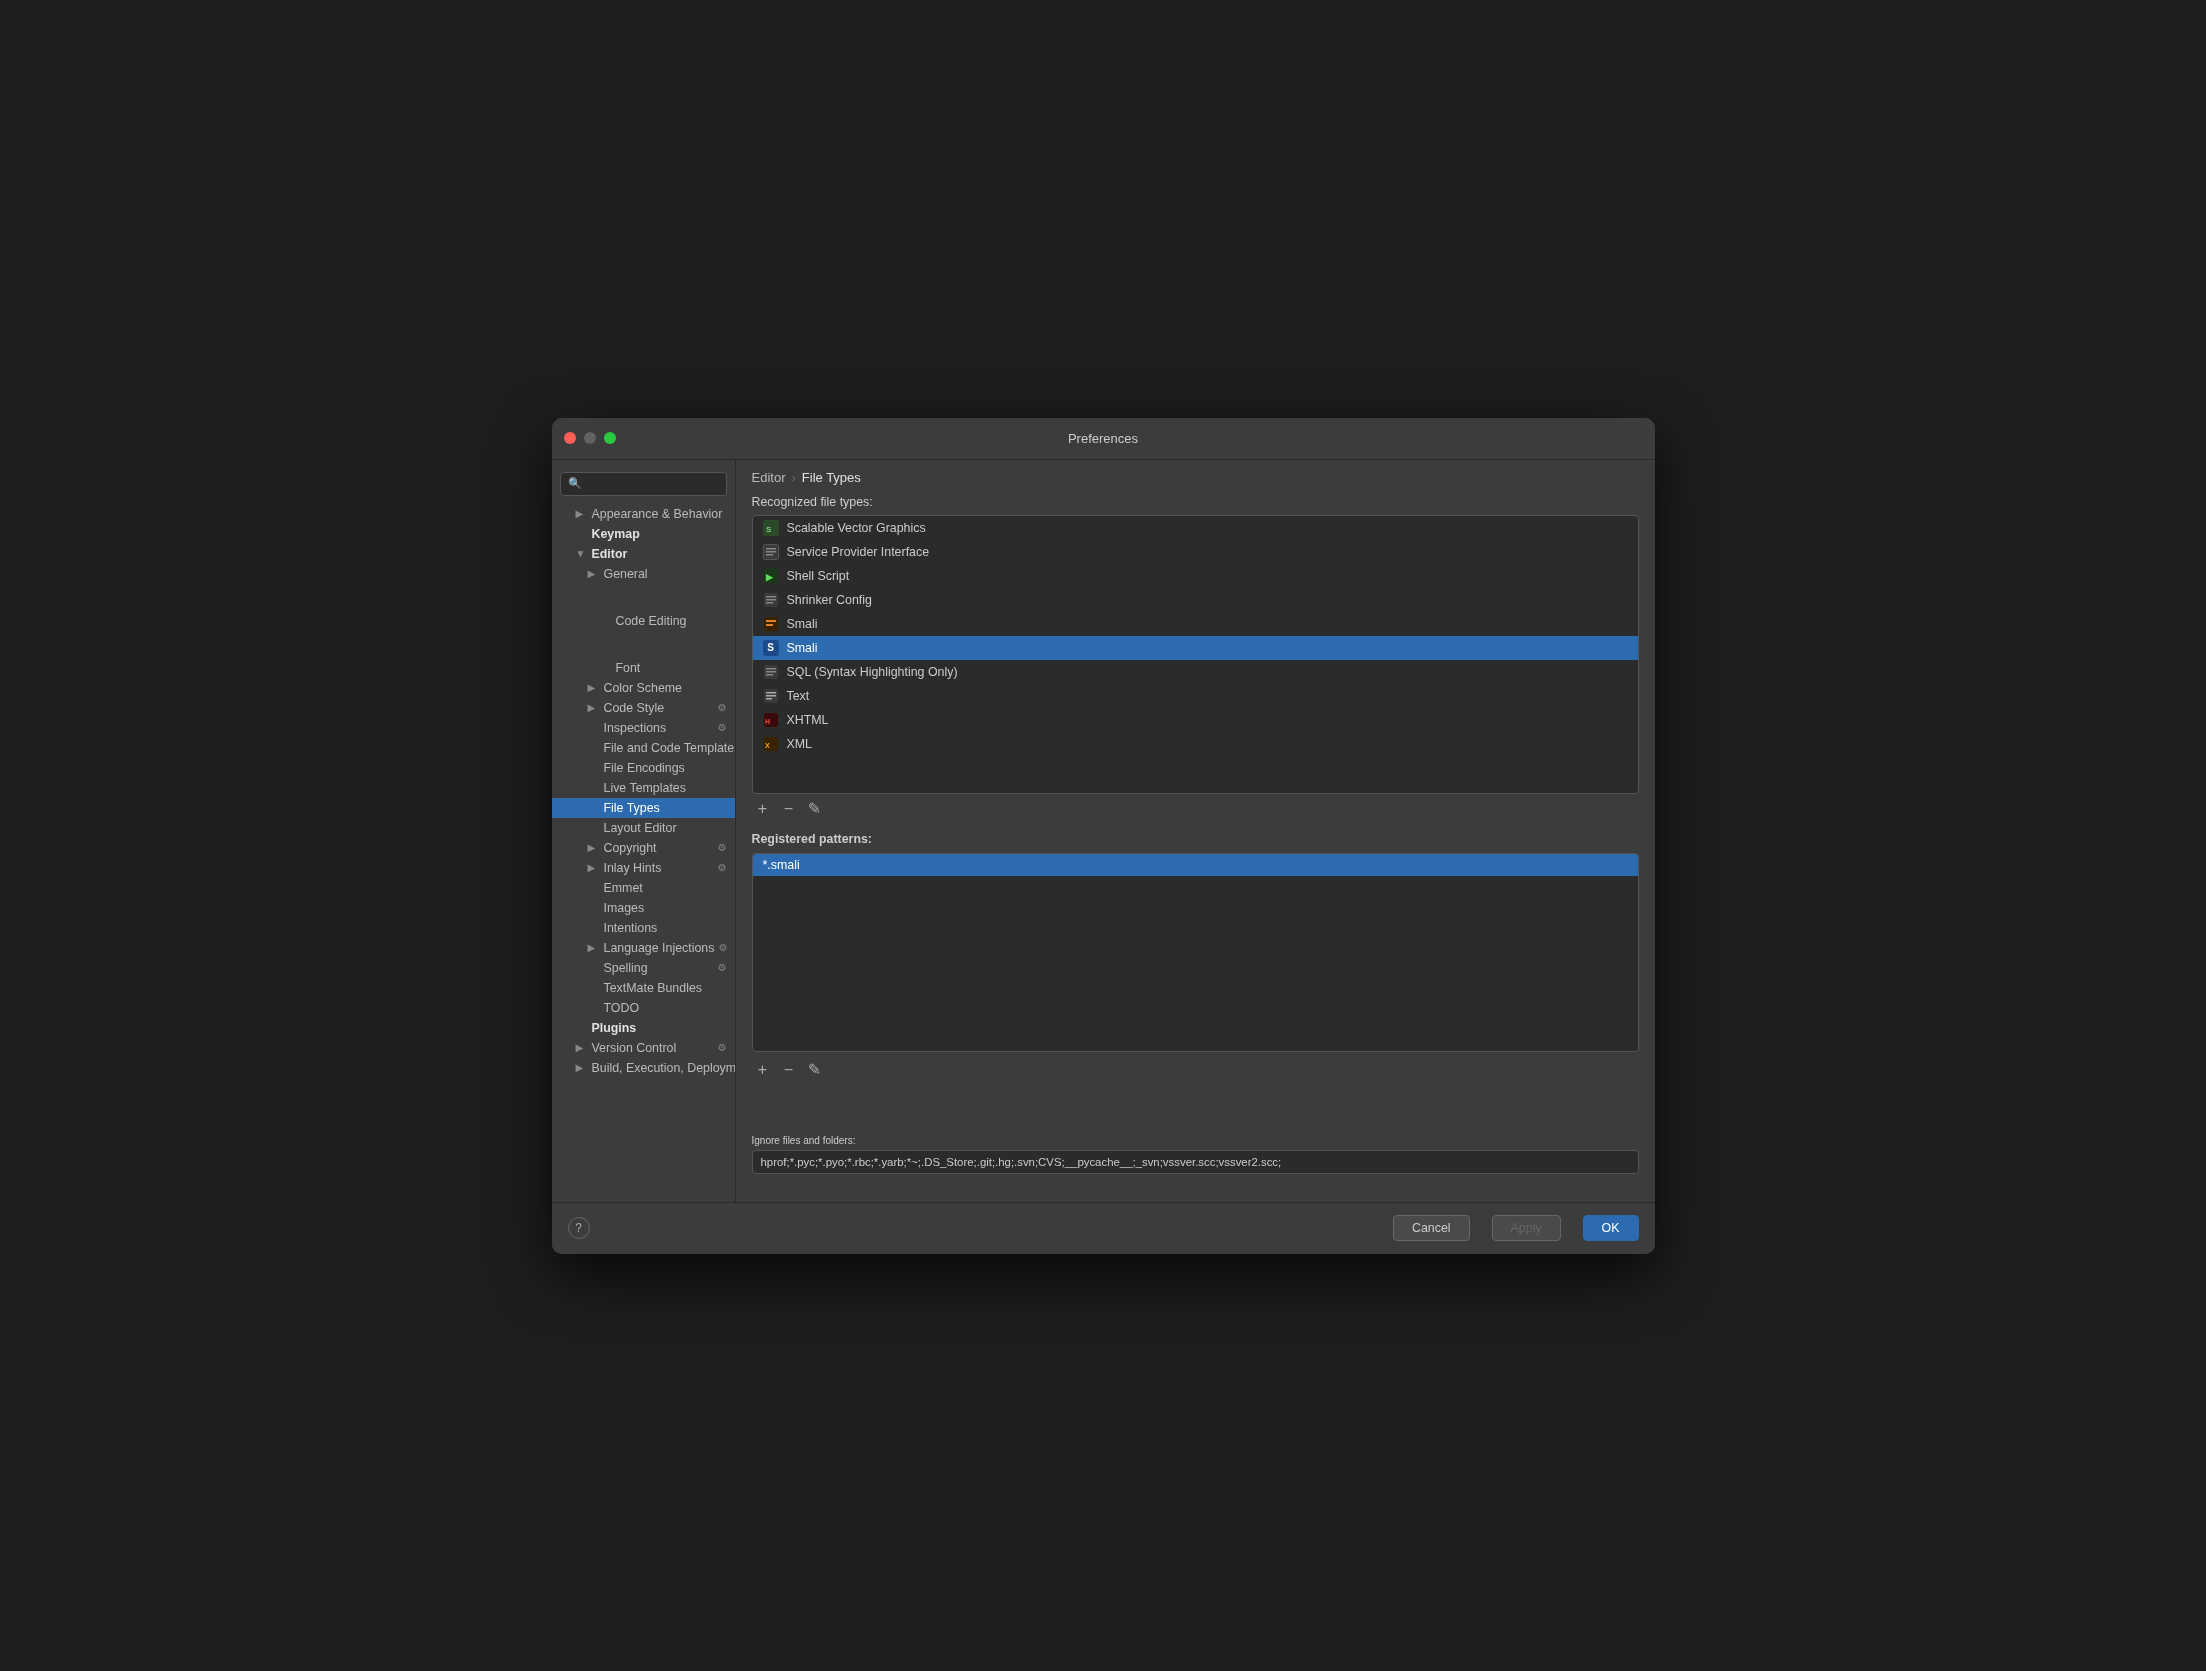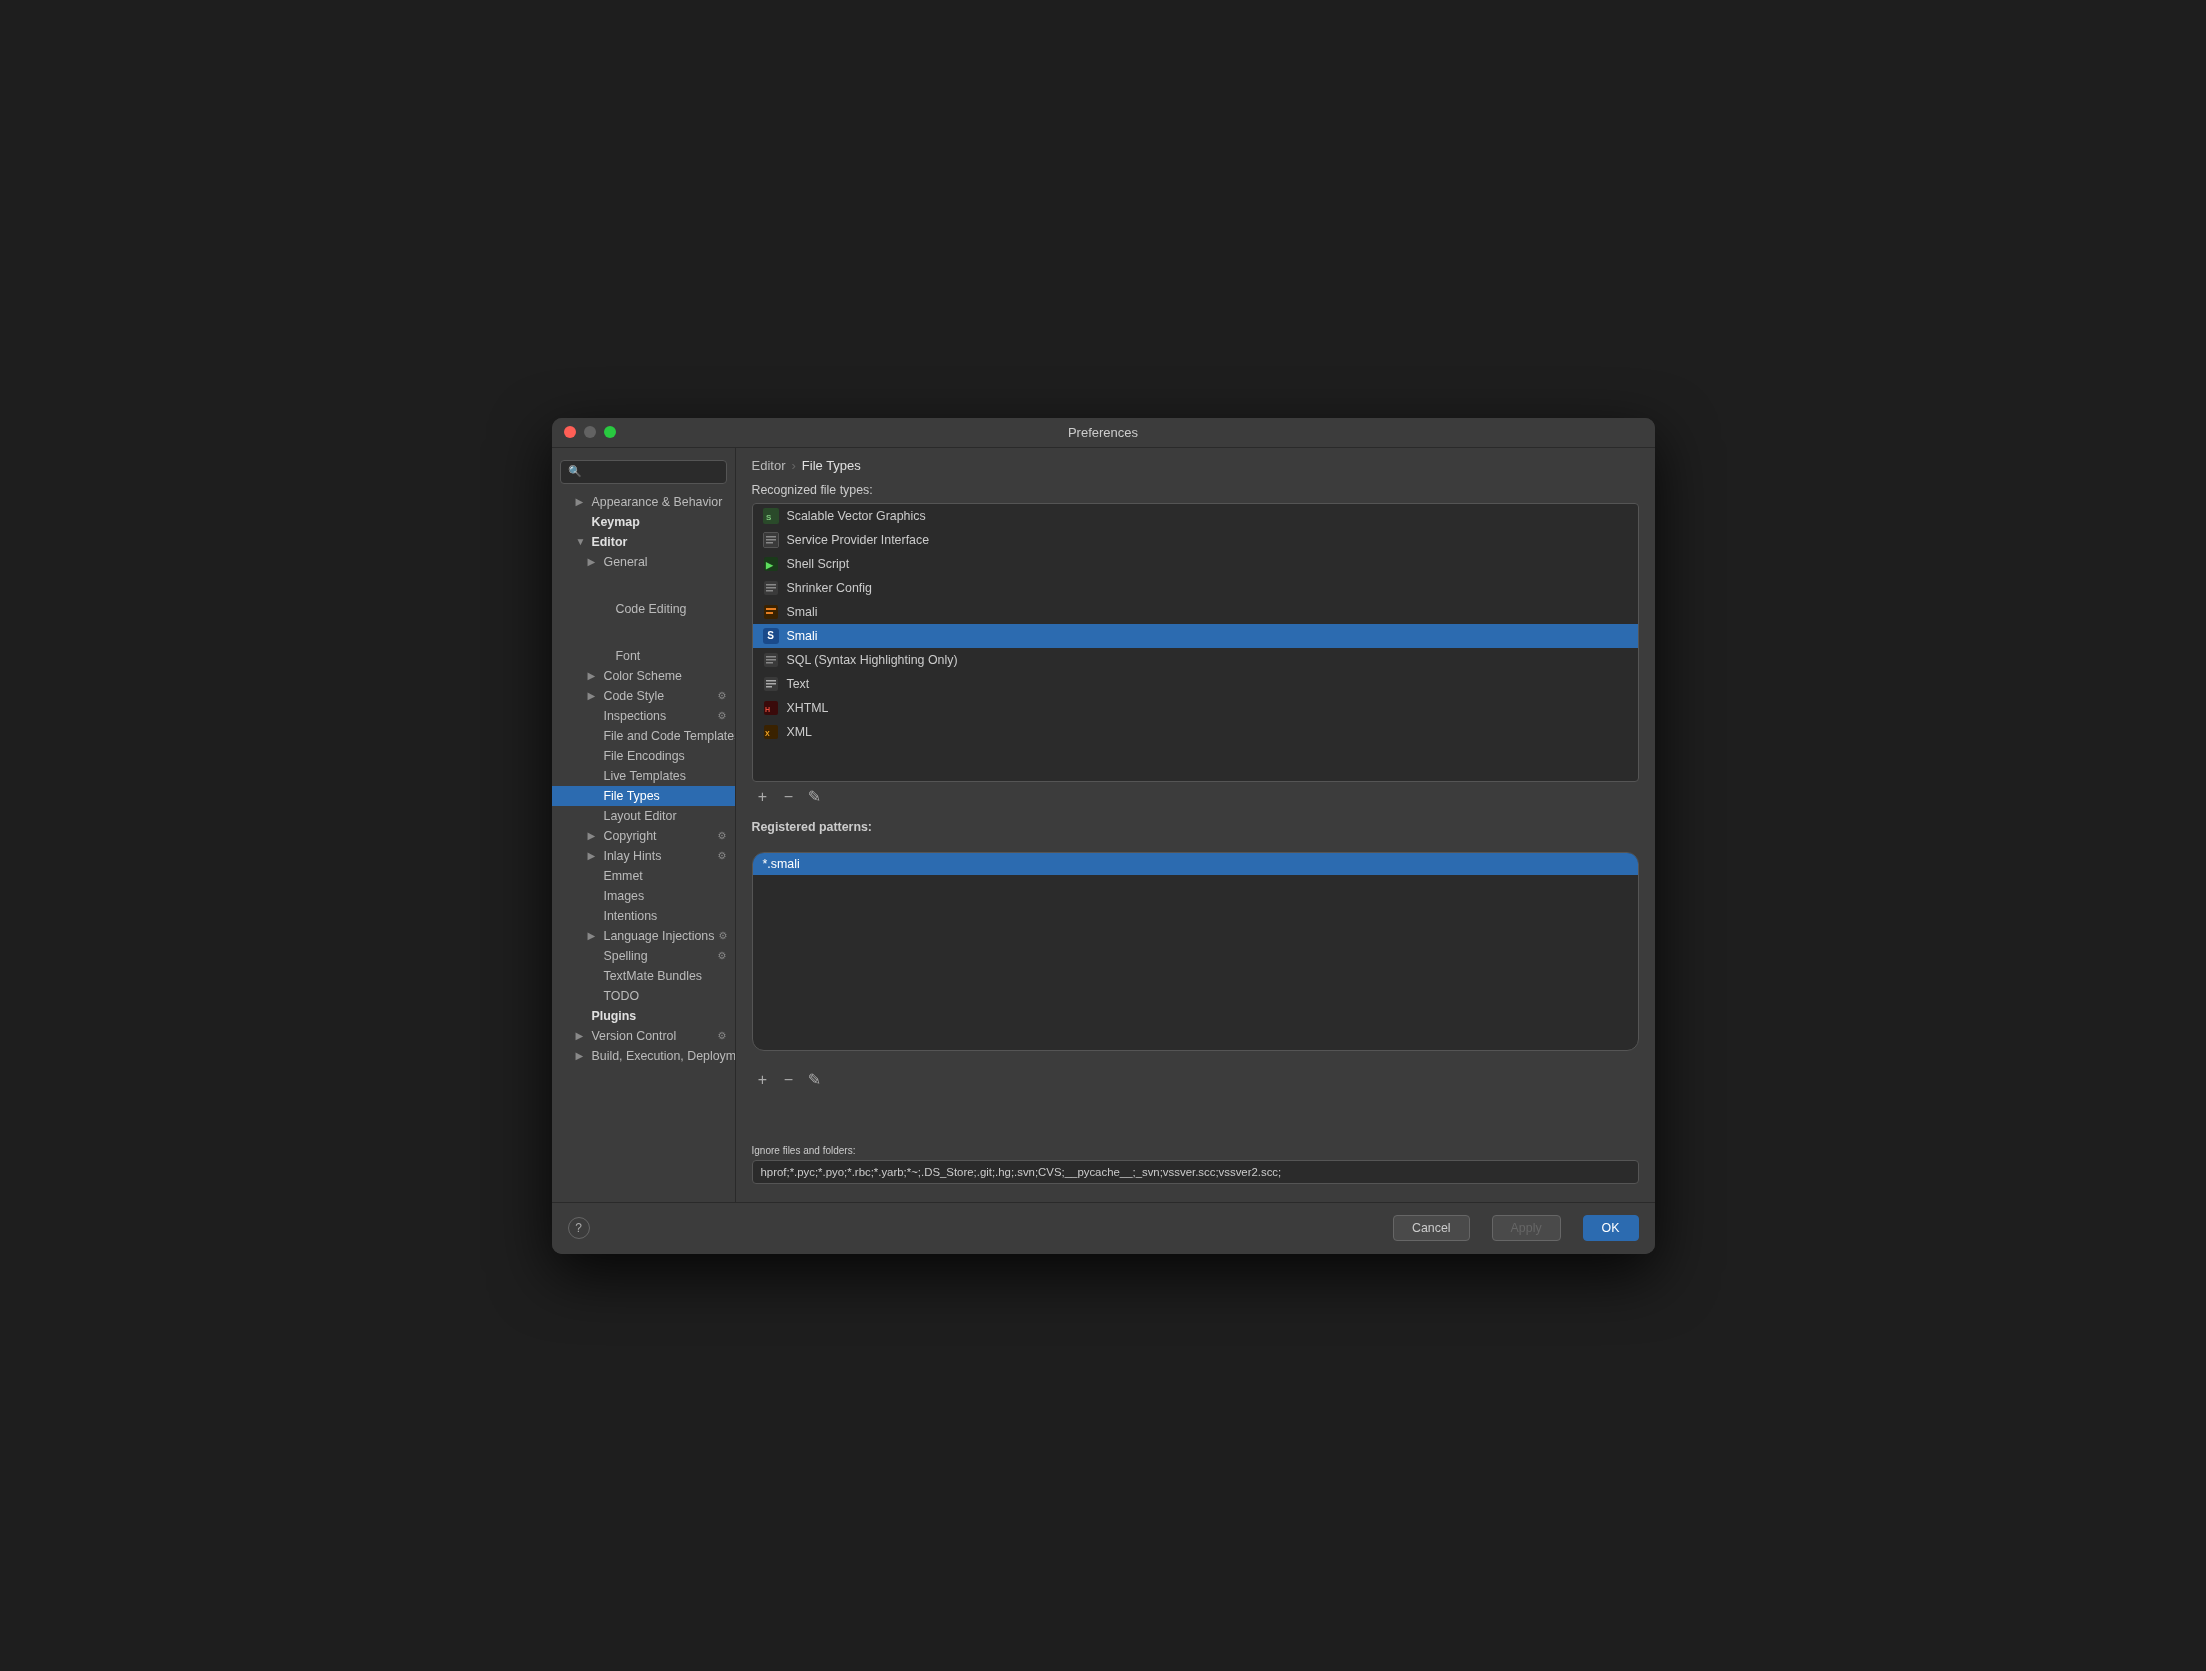--- a/index.html
+++ b/index.html
@@ -15,21 +15,21 @@
       width: 1103px;
       height: 836px;
       background: #3c3c3c;
       border-radius: 10px;
       box-shadow: 0 20px 60px rgba(0,0,0,0.8);
       display: flex;
       flex-direction: column;
       overflow: hidden;
     }
     .titlebar {
-      height: 30px;
+      height: 42px;
       background: #3c3c3c;
       display: flex;
       align-items: center;
       justify-content: center;
       position: relative;
       flex-shrink: 0;
       border-bottom: 1px solid #2a2a2a;
     }
     .traffic-lights {
       position: absolute;
@@ -194,24 +194,24 @@
       border-radius: 3px;
     }
     .registered-label {
       padding: 8px 16px 4px 16px;
       font-size: 12.4px;
       color: #cccccc;
       flex-shrink: 0;
       font-weight: bold;
     }
     .patterns-list {
-      margin: 14px 16px;
+      margin: 3px 16px;
       background: #2b2b2b;
       border: 1px solid #555;
-      border-radius: 12px;
+      border-radius: 4px;
       flex: 1;
       overflow-y: auto;
       min-height: 60px;
       max-height: 199px;
     }
     .pat-item {
       padding: 4px 10px;
       font-size: 12.4px;
       color: #cccccc;
       cursor: pointer;

